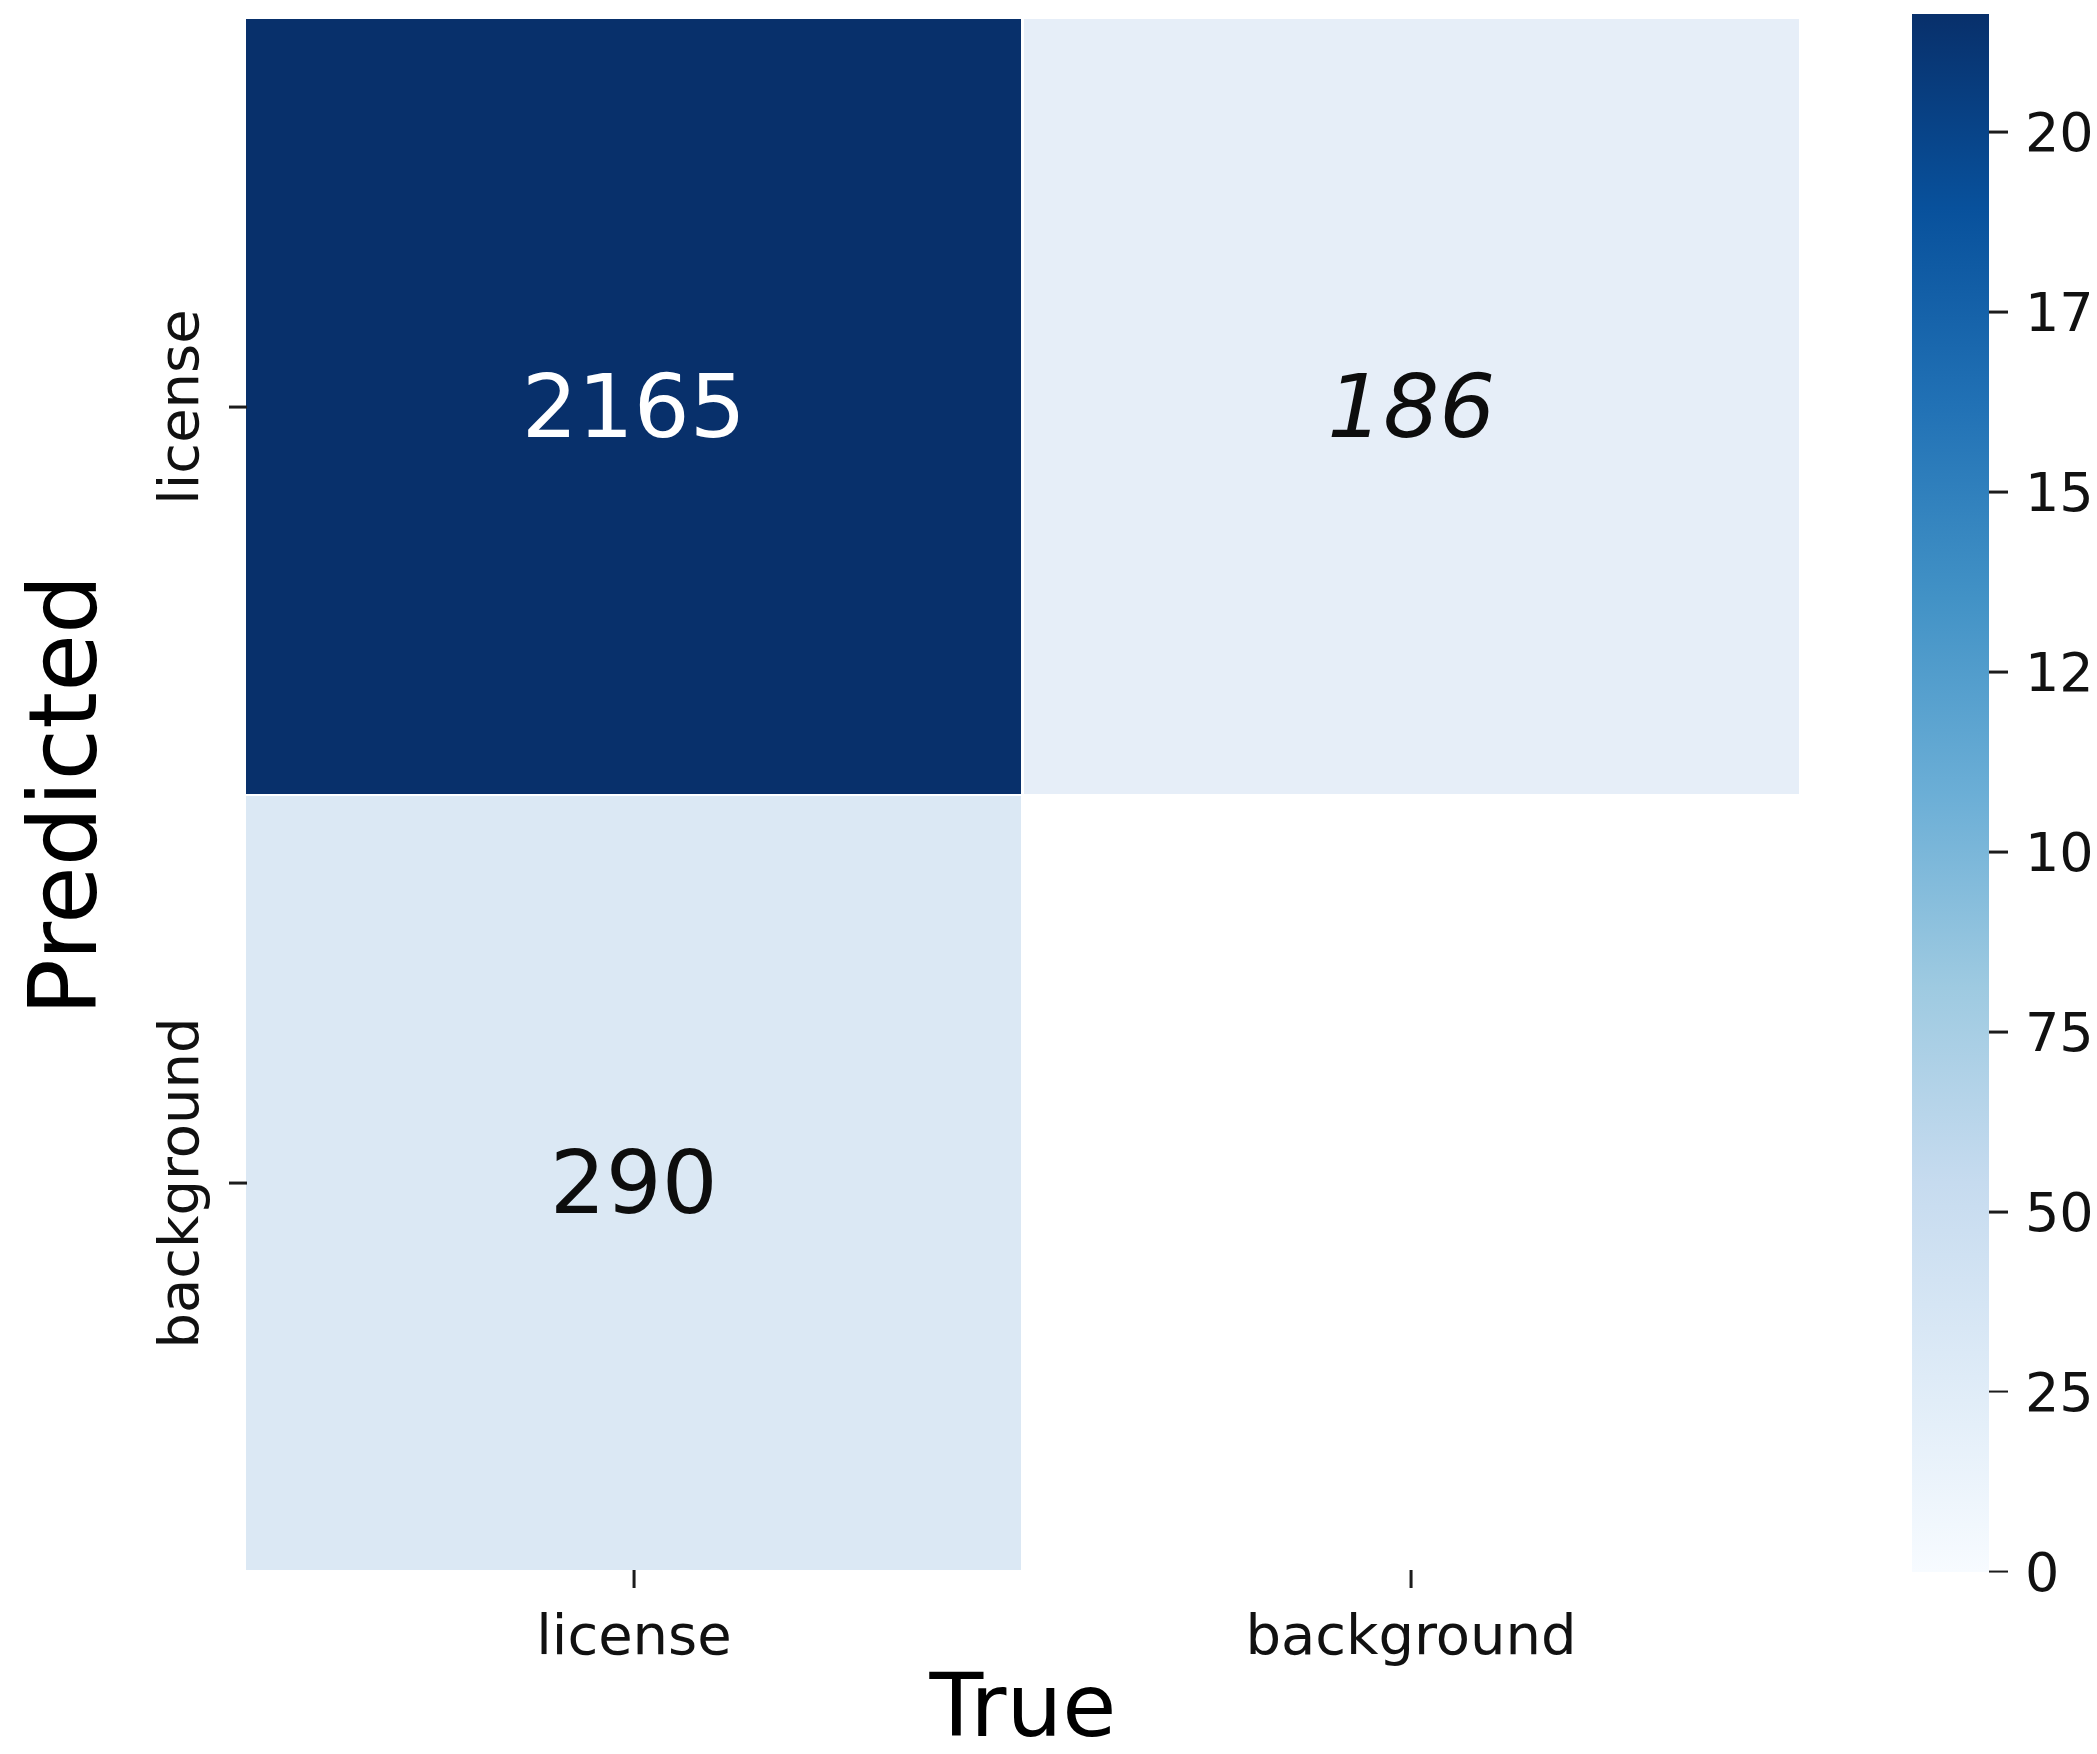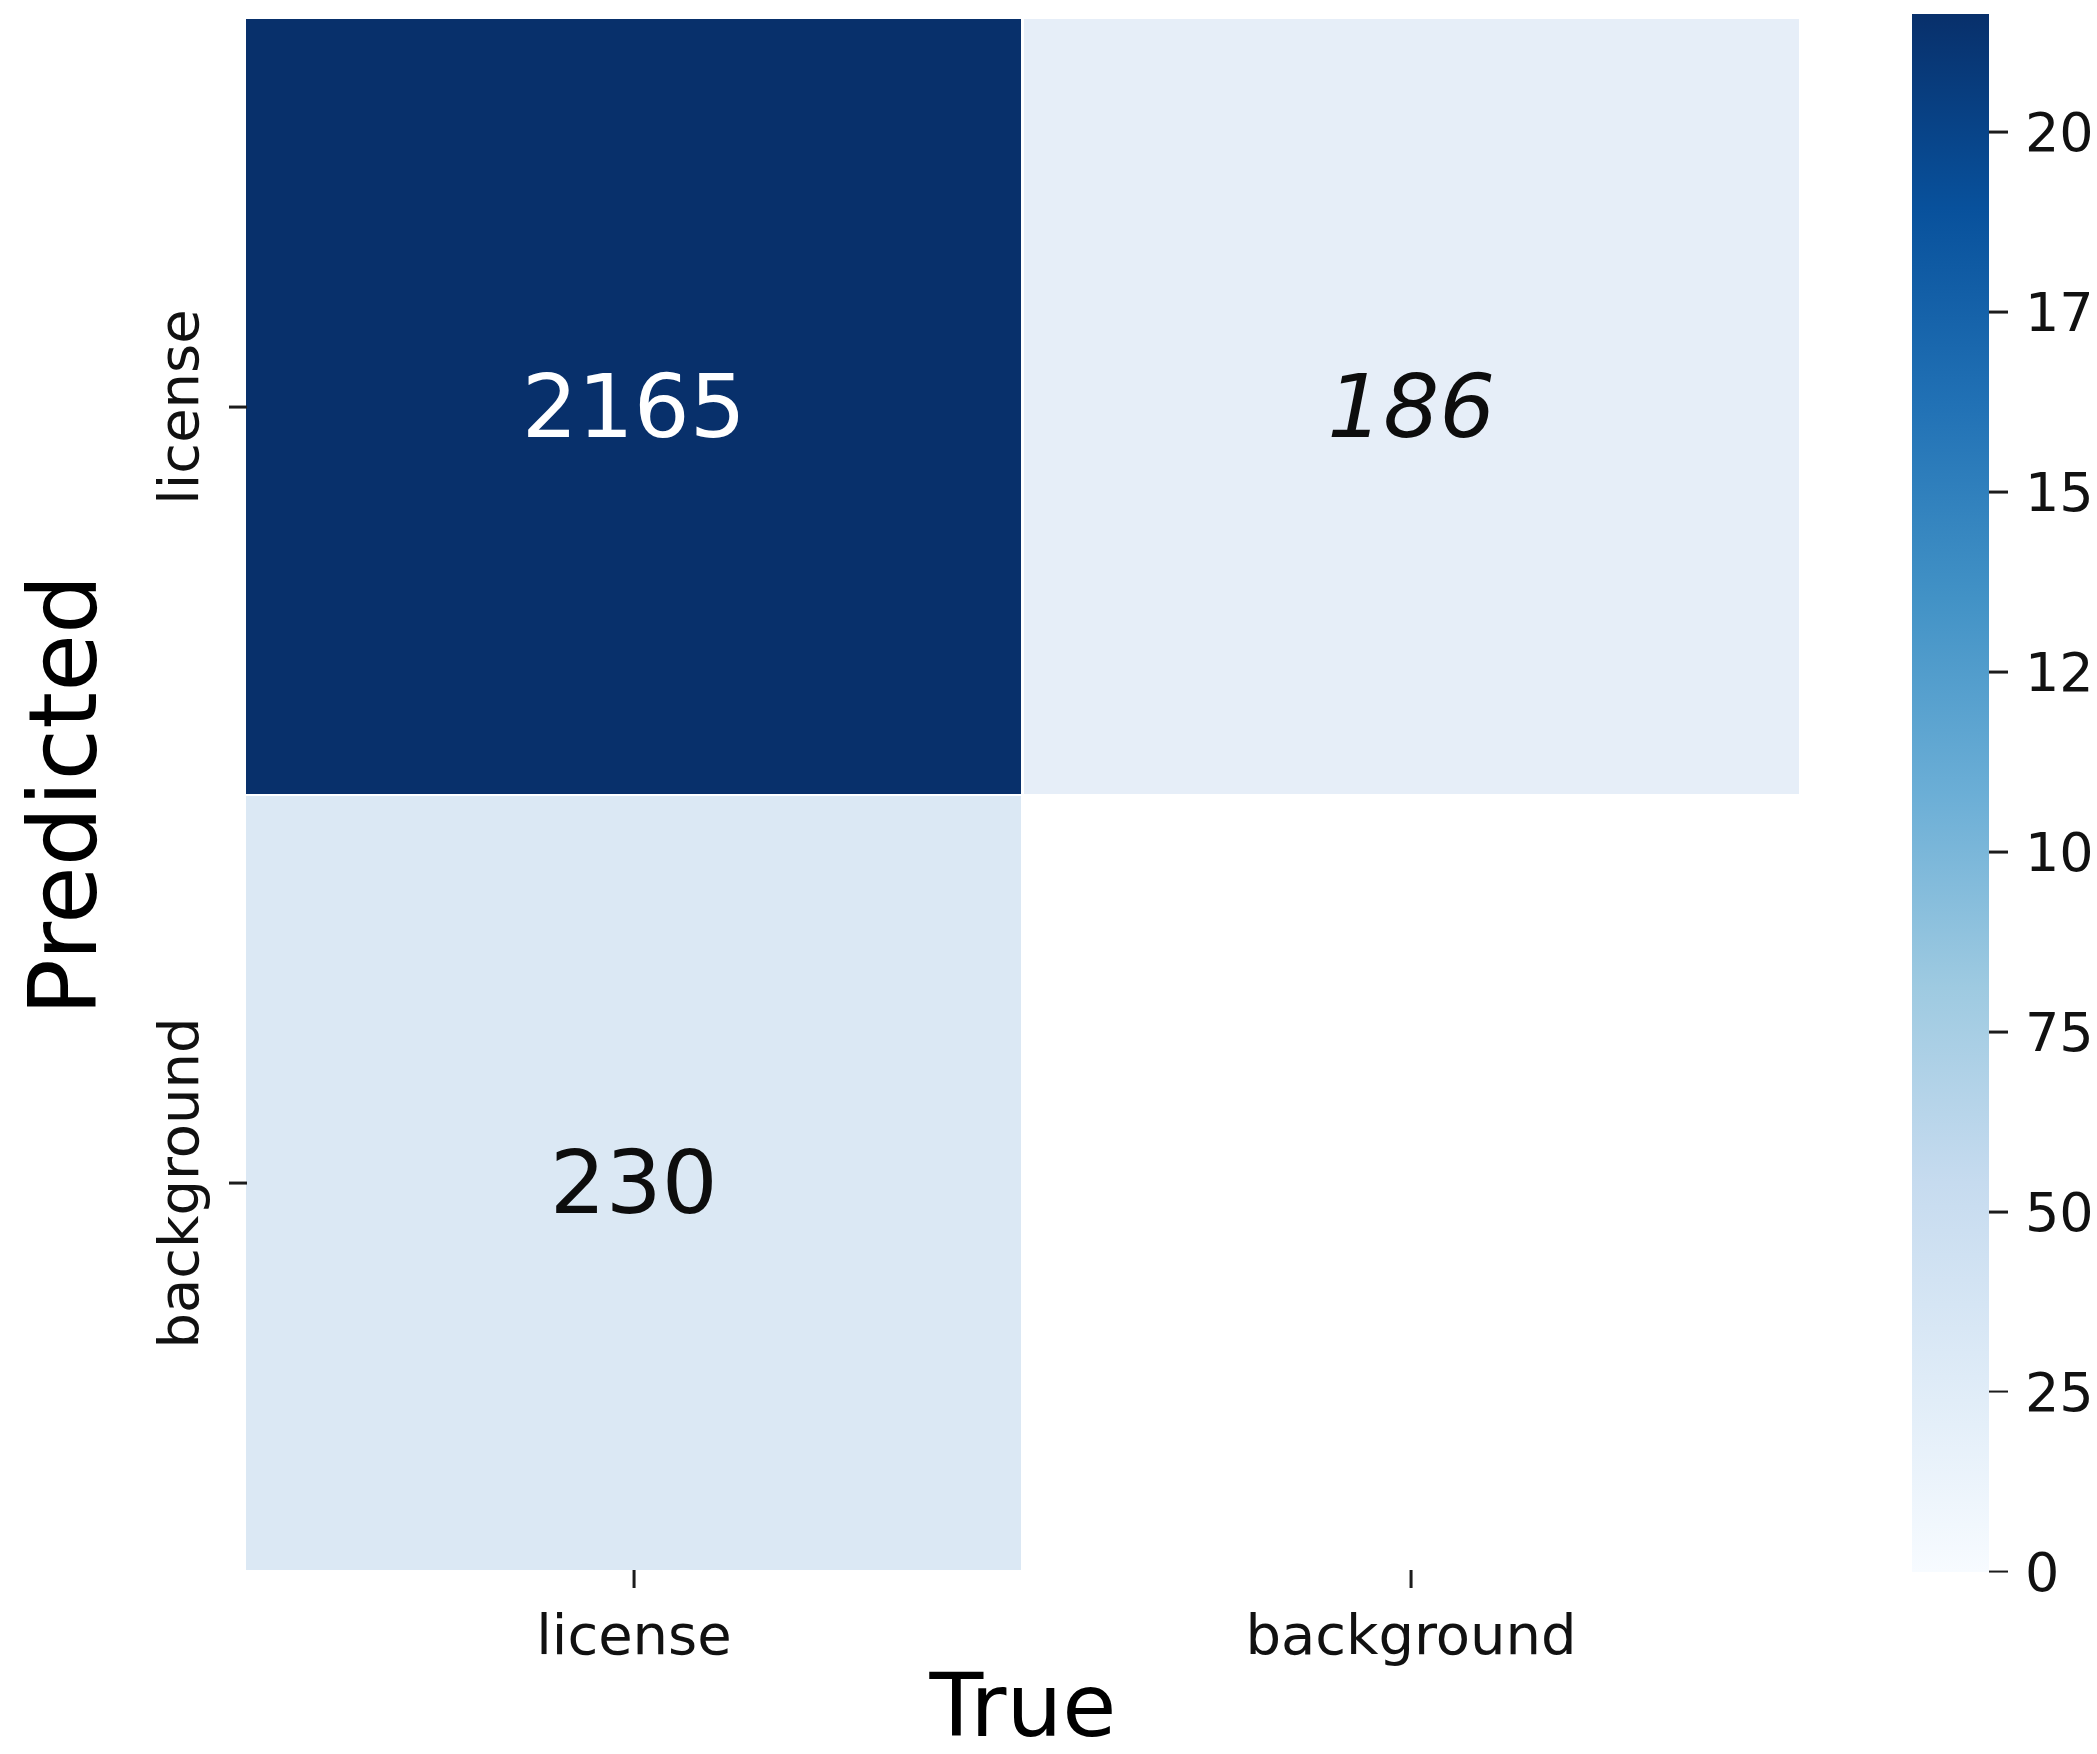--- a/index.html
+++ b/index.html
@@ -72,21 +72,21 @@
 <div class="figure">
 
   <div class="plot">
     <div class="cell" style="background: rgb(8, 48, 107); color: rgb(255, 255, 255);">
       <span class="cell-value">2165</span>
     </div>
     <div class="cell" style="background: rgb(230, 238, 248); color: rgb(13, 13, 13); font-style: italic;">
       <span class="cell-value">186</span>
     </div>
     <div class="cell" style="background: rgb(219, 232, 244); color: rgb(13, 13, 13);">
-      <span class="cell-value">230</span>
+      <span class="cell-value">290</span>
     </div>
     <div class="cell" style="background: rgb(255, 255, 255); color: rgb(13, 13, 13);">
       <span class="cell-value"></span>
     </div>
   </div>
 
   <div class="xtick-mark" style="left:634px"></div>
   <div class="xtick-mark" style="left:1411px"></div>
 
   <div class="ytick-mark" style="top:407px"></div>

